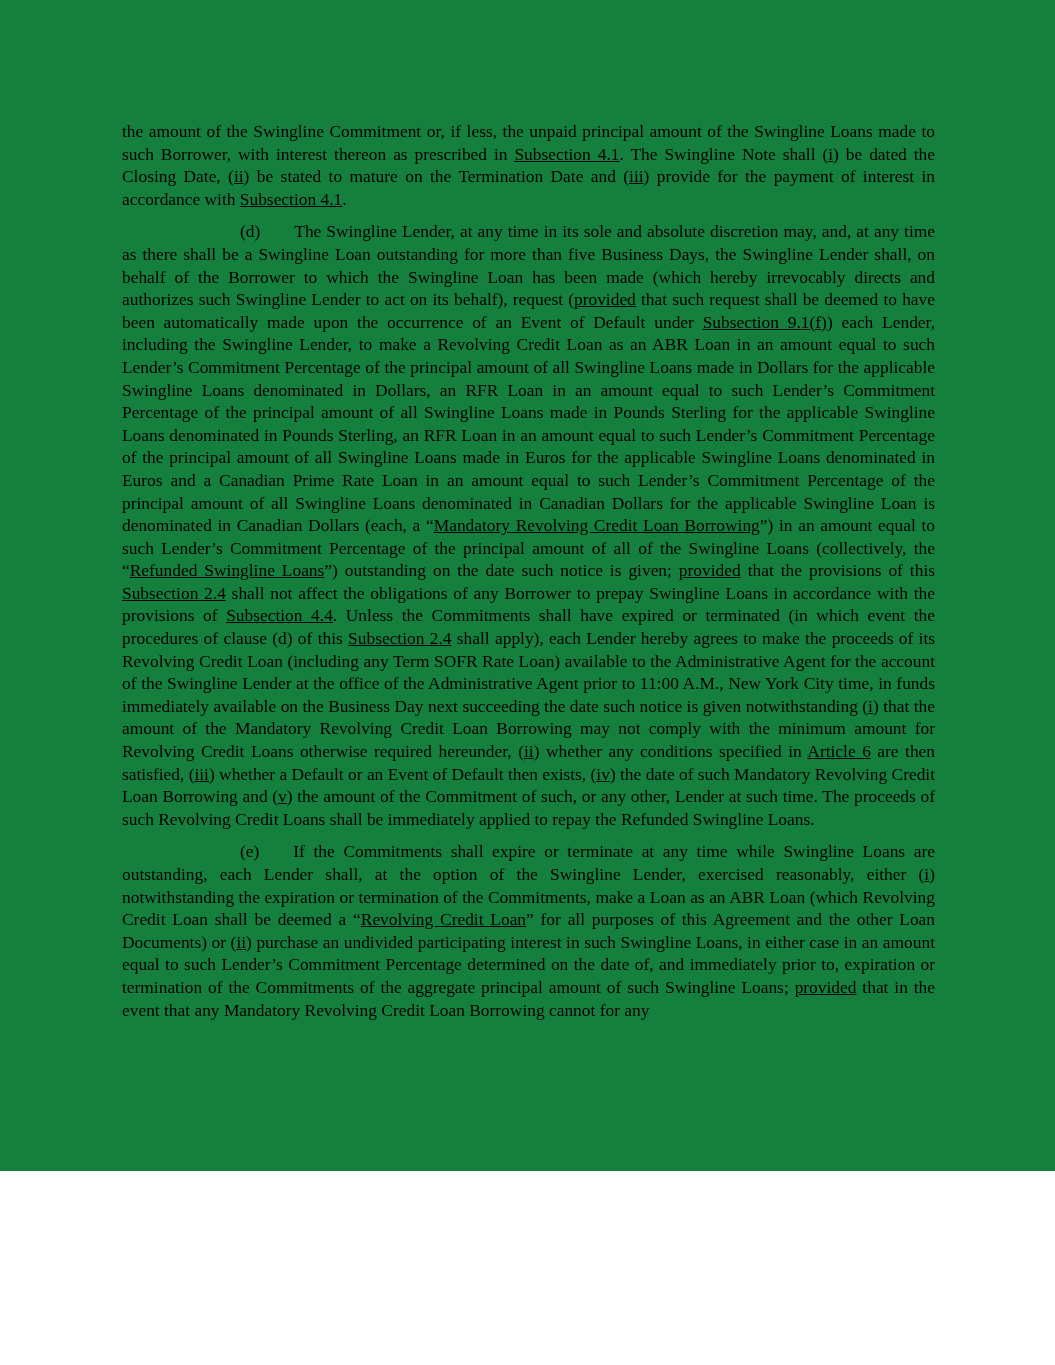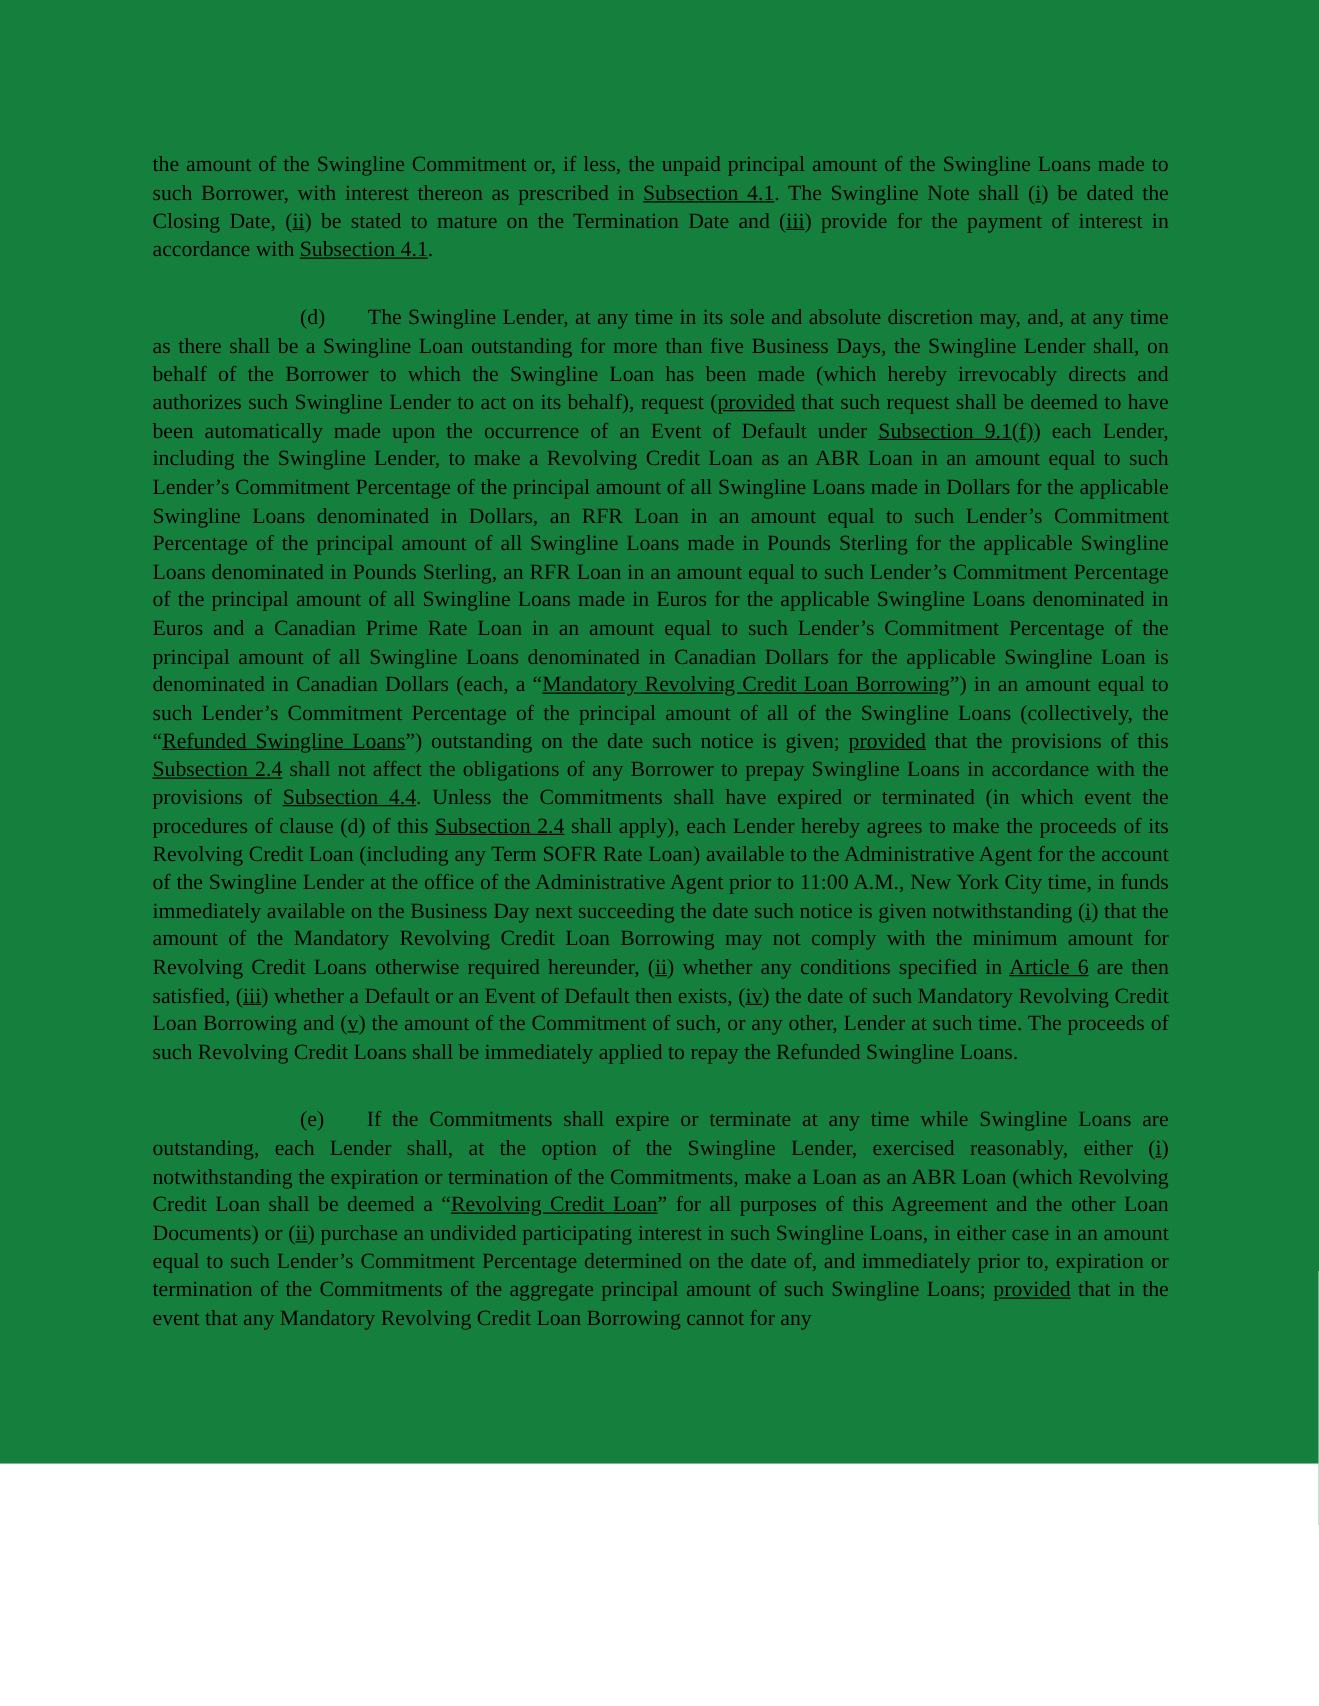--- a/index.html
+++ b/index.html
@@ -20,21 +20,21 @@
   .body-text {
     font-size: 17.4px;
     line-height: 22.6px;
     text-align: justify;
     text-justify: inter-word;
   }
   p.para {
     margin: 0 0 0 0;
   }
   p.para + p.para {
-    margin-top: 32px;
+    margin-top: 10px;
   }
   .indent {
     display: inline-block;
     width: 118px;
   }
   .gap {
     display: inline-block;
     width: 34px;
   }
   .u {

